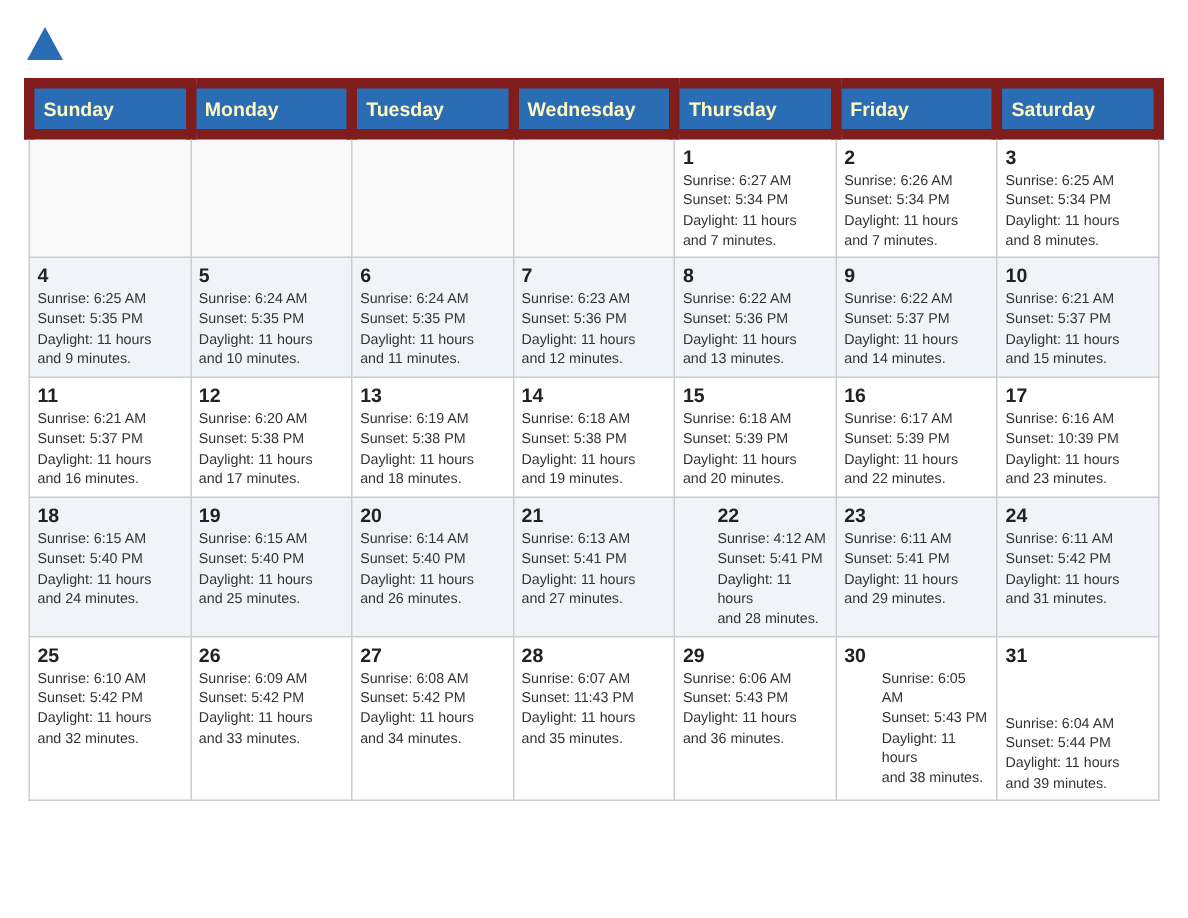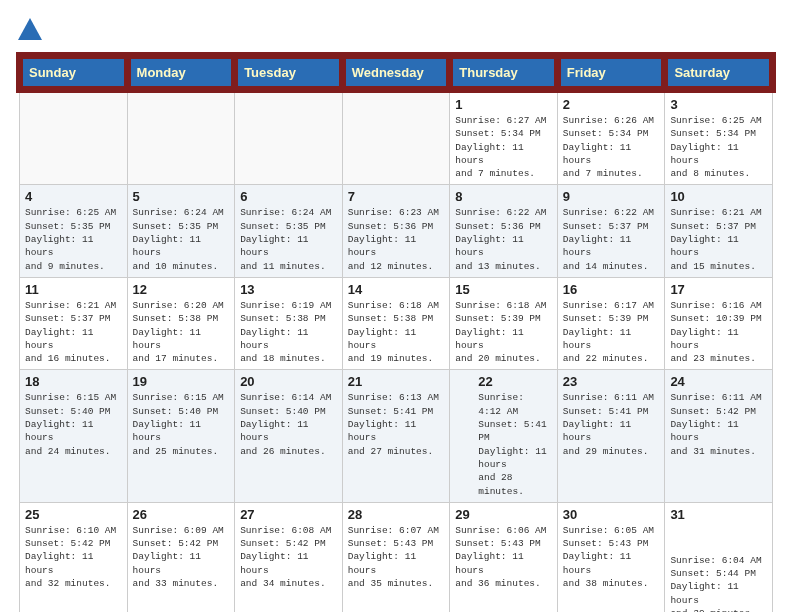--- a/index.html
+++ b/index.html
@@ -83,21 +83,20 @@
     .day-number {
       font-size: 13px;
       font-weight: bold;
       color: #222;
       margin-bottom: 2px;
     }
     .day-info {
       font-size: 9.5px;
       color: #333;
       line-height: 1.4;
-      font-family: Liberation Mono, monospace;
     }
     .empty-cell {
       background: #f9f9f9 !important;
     }
   </style>
 </head>
 <body>
 
 <div class="header">
   <div class="logo">
@@ -326,34 +325,34 @@
         <td style="background: rgb(255, 255, 255);">
           <div class="day-number">27</div>
           <div class="day-info" style="white-space: pre-line;">Sunrise: 6:08 AM
 Sunset: 5:42 PM
 Daylight: 11 hours
 and 34 minutes.</div>
         </td>
         <td style="background: rgb(255, 255, 255);">
           <div class="day-number">28</div>
           <div class="day-info" style="white-space: pre-line;">Sunrise: 6:07 AM
-Sunset: 5:43 PM
+Sunset: 11:43 PM
 Daylight: 11 hours
 and 35 minutes.</div>
         </td>
         <td style="background: rgb(255, 255, 255);">
           <div class="day-number">29</div>
           <div class="day-info" style="white-space: pre-line;">Sunrise: 6:06 AM
 Sunset: 5:43 PM
 Daylight: 11 hours
 and 36 minutes.</div>
         </td>
         <td style="background: rgb(255, 255, 255);">
           <div class="day-number">30</div>
-          <div class="day-info" style="white-space: pre-line;">Sunrise: 6:05 AM
+          <div class="day-info" style="white-space: pre-line; margin-left: 25px;">Sunrise: 6:05 AM
 Sunset: 5:43 PM
 Daylight: 11 hours
 and 38 minutes.</div>
         </td>
         <td style="background: rgb(255, 255, 255);">
           <div class="day-number">31</div>
           <div class="day-info" style="white-space: pre-line; margin-top: 32px;">Sunrise: 6:04 AM
 Sunset: 5:44 PM
 Daylight: 11 hours
 and 39 minutes.</div>

